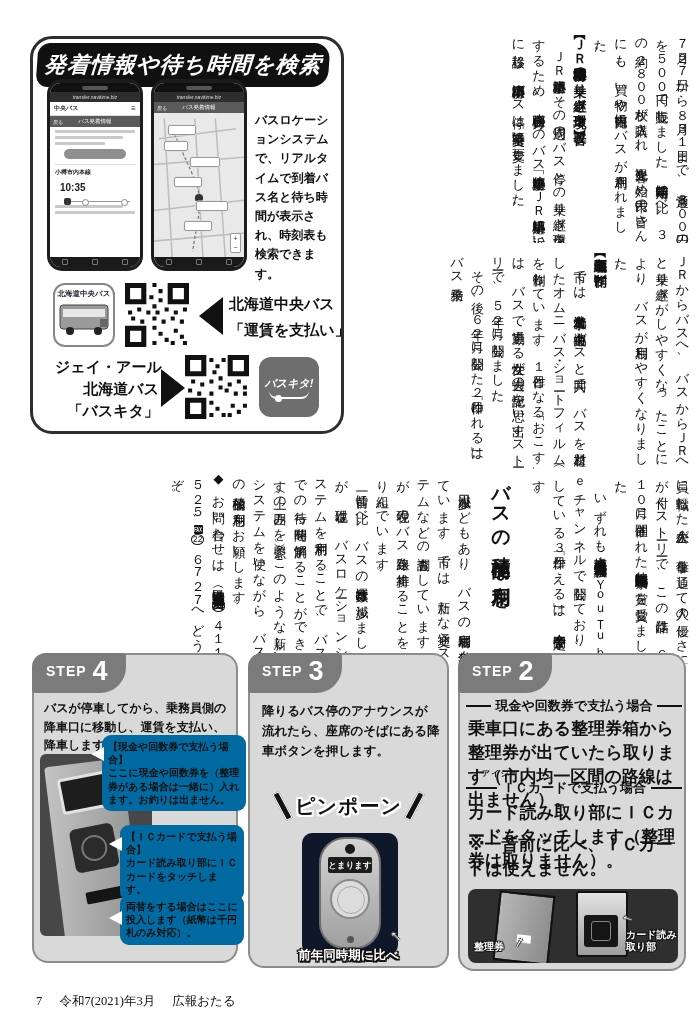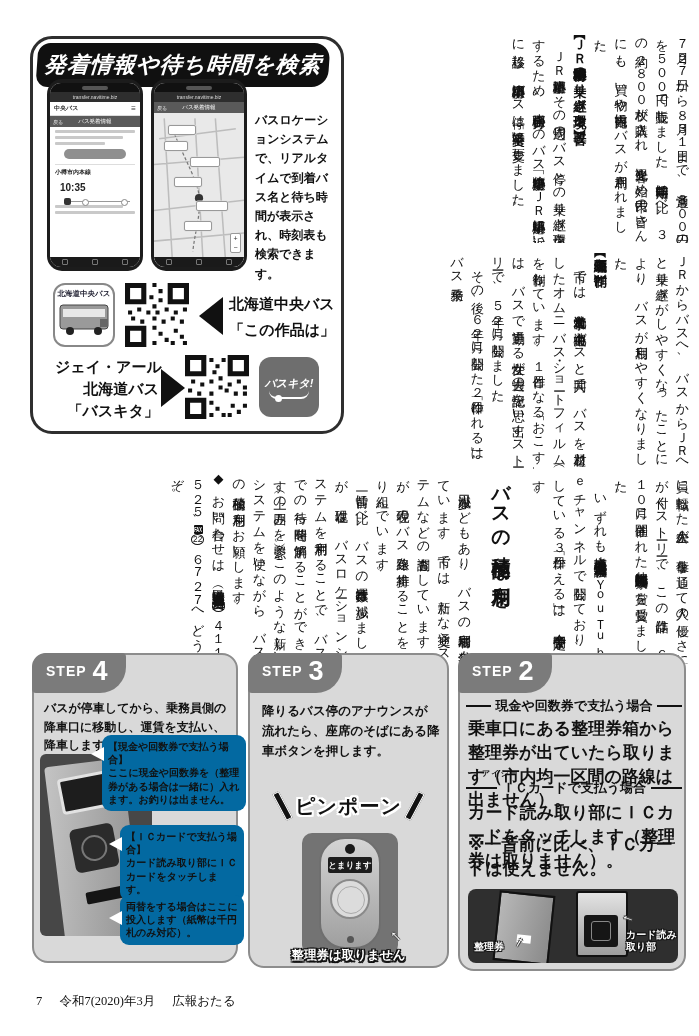--- a/index.html
+++ b/index.html
@@ -108,21 +108,21 @@
   #bubble3::before{top:16px;}
   .bubble-title{display:block;}
 
   
   .sfx-wrap{position:absolute;left:0;top:136px;width:100%;display:flex;align-items:center;justify-content:center;gap:9px;}
   .sfx-text{font-weight:bold;font-size:20px;color:#111;letter-spacing:1px;
             text-shadow:-2px -2px 0 #fff,2px -2px 0 #fff,-2px 2px 0 #fff,2px 2px 0 #fff,0 2px 0 #fff,0 -2px 0 #fff,2px 0 0 #fff,-2px 0 0 #fff;}
   .sfx-slash{width:5px;height:28px;background:#111;border:1.5px solid #fff;}
   .slash-l{transform:rotate(-28deg);}
   .slash-r{transform:rotate(28deg);}
-  .photo3{position:absolute;left:52px;top:178px;width:96px;height:122px;background:#737373;border-radius:10px;}
+  .photo3{position:absolute;left:52px;top:178px;width:96px;height:122px;background:#0f172a;border-radius:10px;}
   .stop-device{position:absolute;left:17px;top:4px;width:62px;height:112px;background:linear-gradient(#d4d4d4,#9f9f9f);
                border:2px solid #6f6f6f;border-radius:26px;box-sizing:border-box;}
   .stop-lamp{position:absolute;left:24px;top:5px;width:10px;height:10px;background:#1a1a1a;border-radius:50%;}
   .stop-screen{position:absolute;left:7px;top:18px;width:44px;height:16px;background:#1c1c1c;color:#f5f5f5;
                font-size:8.5px;font-weight:bold;text-align:center;line-height:16px;border-radius:2px;}
   .stop-btn{position:absolute;left:9px;top:40px;width:40px;height:40px;background:#dcdcdc;border:2px solid #8a8a8a;border-radius:50%;box-sizing:border-box;}
   .stop-btn::after{content:"";position:absolute;left:5px;top:5px;width:26px;height:26px;border:1px solid #aaa;border-radius:50%;}
   .stop-screw{position:absolute;left:26px;bottom:4px;width:7px;height:7px;background:#555;border-radius:50%;}
   .photo3-arrow{position:absolute;right:-4px;bottom:8px;color:#fff;font-weight:bold;font-size:16px;
                 text-shadow:-1px -1px 0 #555,1px -1px 0 #555,-1px 1px 0 #555,1px 1px 0 #555;transform:rotate(-135deg);}
@@ -257,21 +257,21 @@
     <svg class="qr" id="qr1" viewBox="0 0 63 63">
       <rect width="63" height="63" fill="#fff"></rect>
       <path fill-rule="evenodd" fill="#111" d="M0 0h21v21H0zM5 5h11v11H5z"></path>
       <path fill-rule="evenodd" fill="#111" d="M42 0h21v21H42zM47 5h11v11H47z"></path>
       <path fill-rule="evenodd" fill="#111" d="M0 42h21v21H0zM5 47h11v11H5z"></path>
       <path fill="#111" d="M27 0h4v4h-4zM33 6h4v4h-4zM24 12h4v4h-4zM33 15h4v4h-4zM27 21h4v4h-4zM3 27h4v4h-4zM12 24h4v4h-4zM21 27h4v4h-4zM30 27h4v4h-4zM39 24h4v4h-4zM48 27h4v4h-4zM57 24h4v4h-4zM6 33h4v4h-4zM15 36h4v4h-4zM27 33h4v4h-4zM36 36h4v4h-4zM45 33h4v4h-4zM54 36h4v4h-4zM27 42h4v4h-4zM33 48h4v4h-4zM27 57h4v4h-4zM39 54h4v4h-4zM48 45h4v4h-4zM54 51h4v4h-4zM45 57h4v4h-4zM57 57h4v4h-4z"></path>
     </svg>
     <div class="tri" id="tri1"></div>
     <div class="qr-label" id="qr-label1">
       <span style="display:block">北海道中央バス</span>
-      <span style="display:block">「この作品は」</span>
+      <span style="display:block">「運賃を支払い」</span>
     </div>
 
     <div class="qr-label" id="qr-label2">
       <span style="display:block">ジェイ・アール</span>
       <span style="display:block">北海道バス</span>
       <span style="display:block">「バスキタ」</span>
     </div>
     <div class="tri" id="tri2"></div>
     <svg class="qr" id="qr2" viewBox="0 0 63 63">
       <rect width="63" height="63" fill="#fff"></rect>
@@ -347,21 +347,21 @@
     </div>
     <div class="photo3">
       <div class="stop-device">
         <div class="stop-lamp"></div>
         <div class="stop-screen">とまります</div>
         <div class="stop-btn"></div>
         <div class="stop-screw"></div>
       </div>
       <span class="photo3-arrow">→</span>
     </div>
-    <div class="step3-caption">整理券は取りません</div>
+    <div class="step3-caption">前年同時期に比べ</div>
   </div>
 
   <div class="step-box" id="step2">
     <div class="step-tab">
       <span class="step-word">STEP</span>
       <span class="step-num">2</span>
     </div>
     <div class="pay-head" id="head-cash">
       <span class="hline"></span>
       <span>現金や回数券で支払う場合</span>
@@ -385,17 +385,17 @@
       </div>
       <span class="photo2-arrow" id="arrow-seiriken">→</span>
       <span class="photo2-arrow" id="arrow-reader">→</span>
       <span class="photo-label" id="label-seiriken">整理券</span>
       <span class="photo-label" id="label-reader">カード読み取り部</span>
     </div>
   </div>
 
   <div id="footer">
     <span>7</span>
-    <span>令和7(2020)年3月</span>
+    <span>令和7(2021)年3月</span>
     <span>広報おたる</span>
   </div>
 
 </div>
 
 </body></html>

